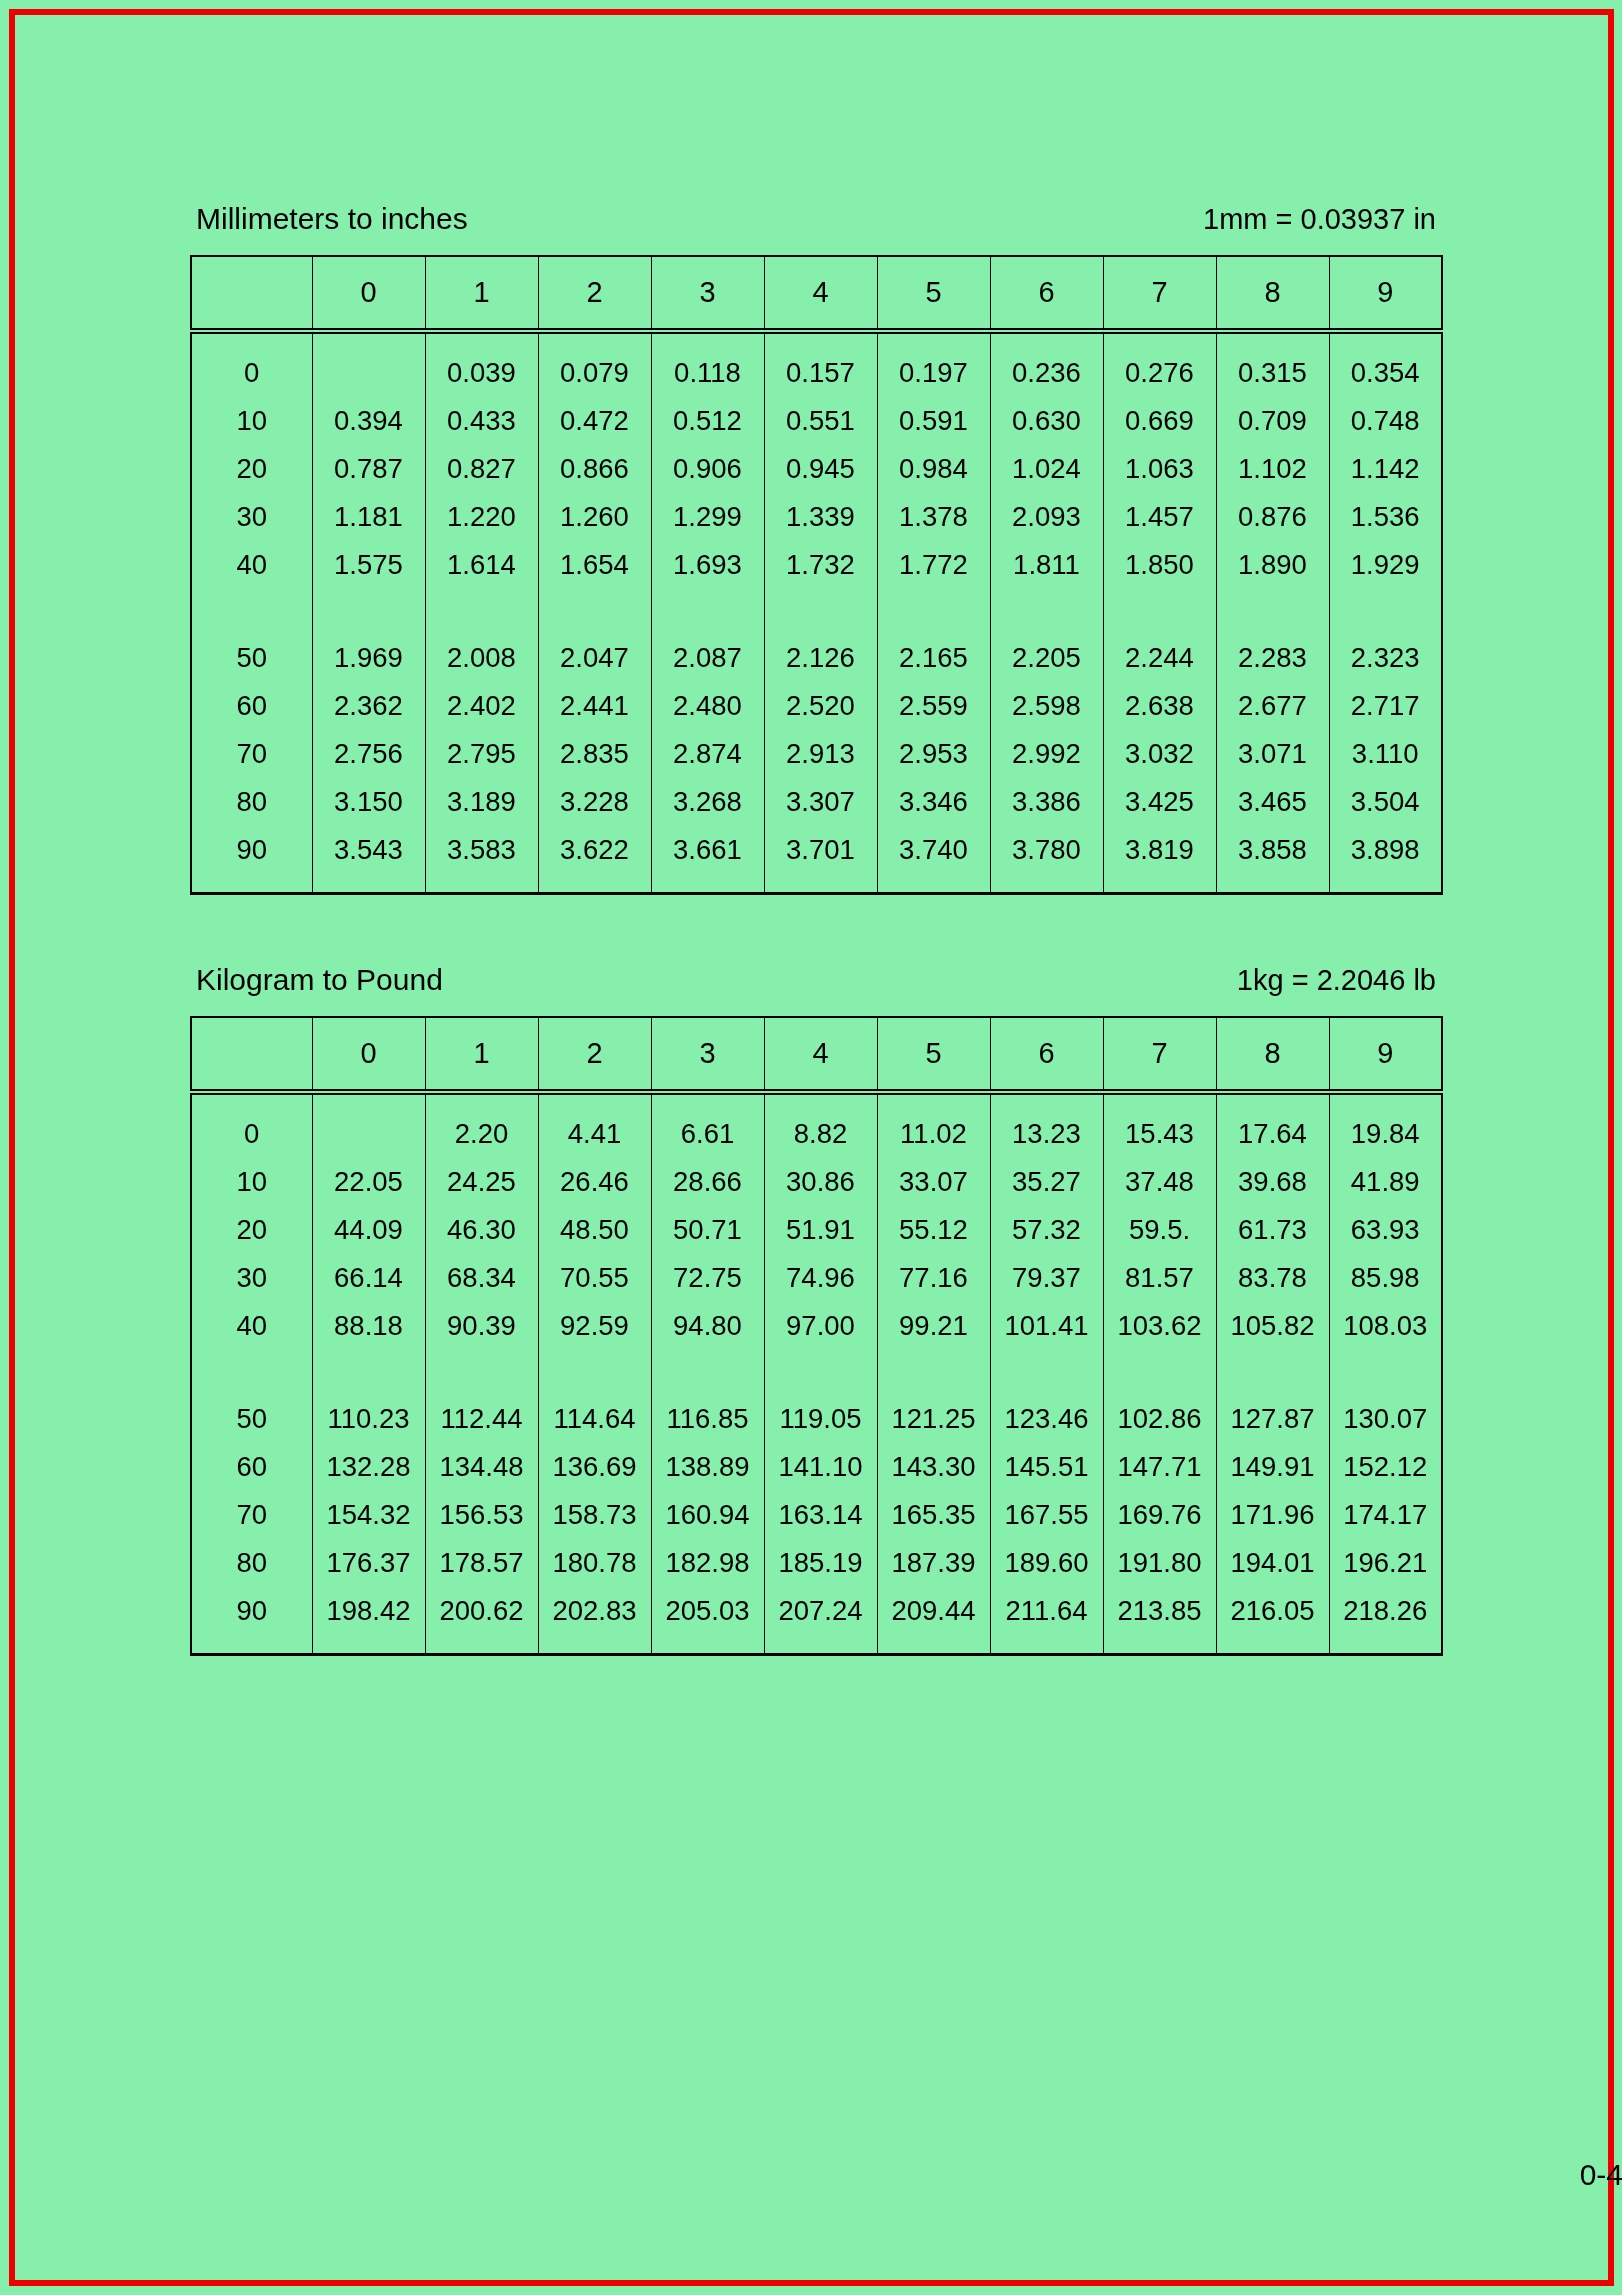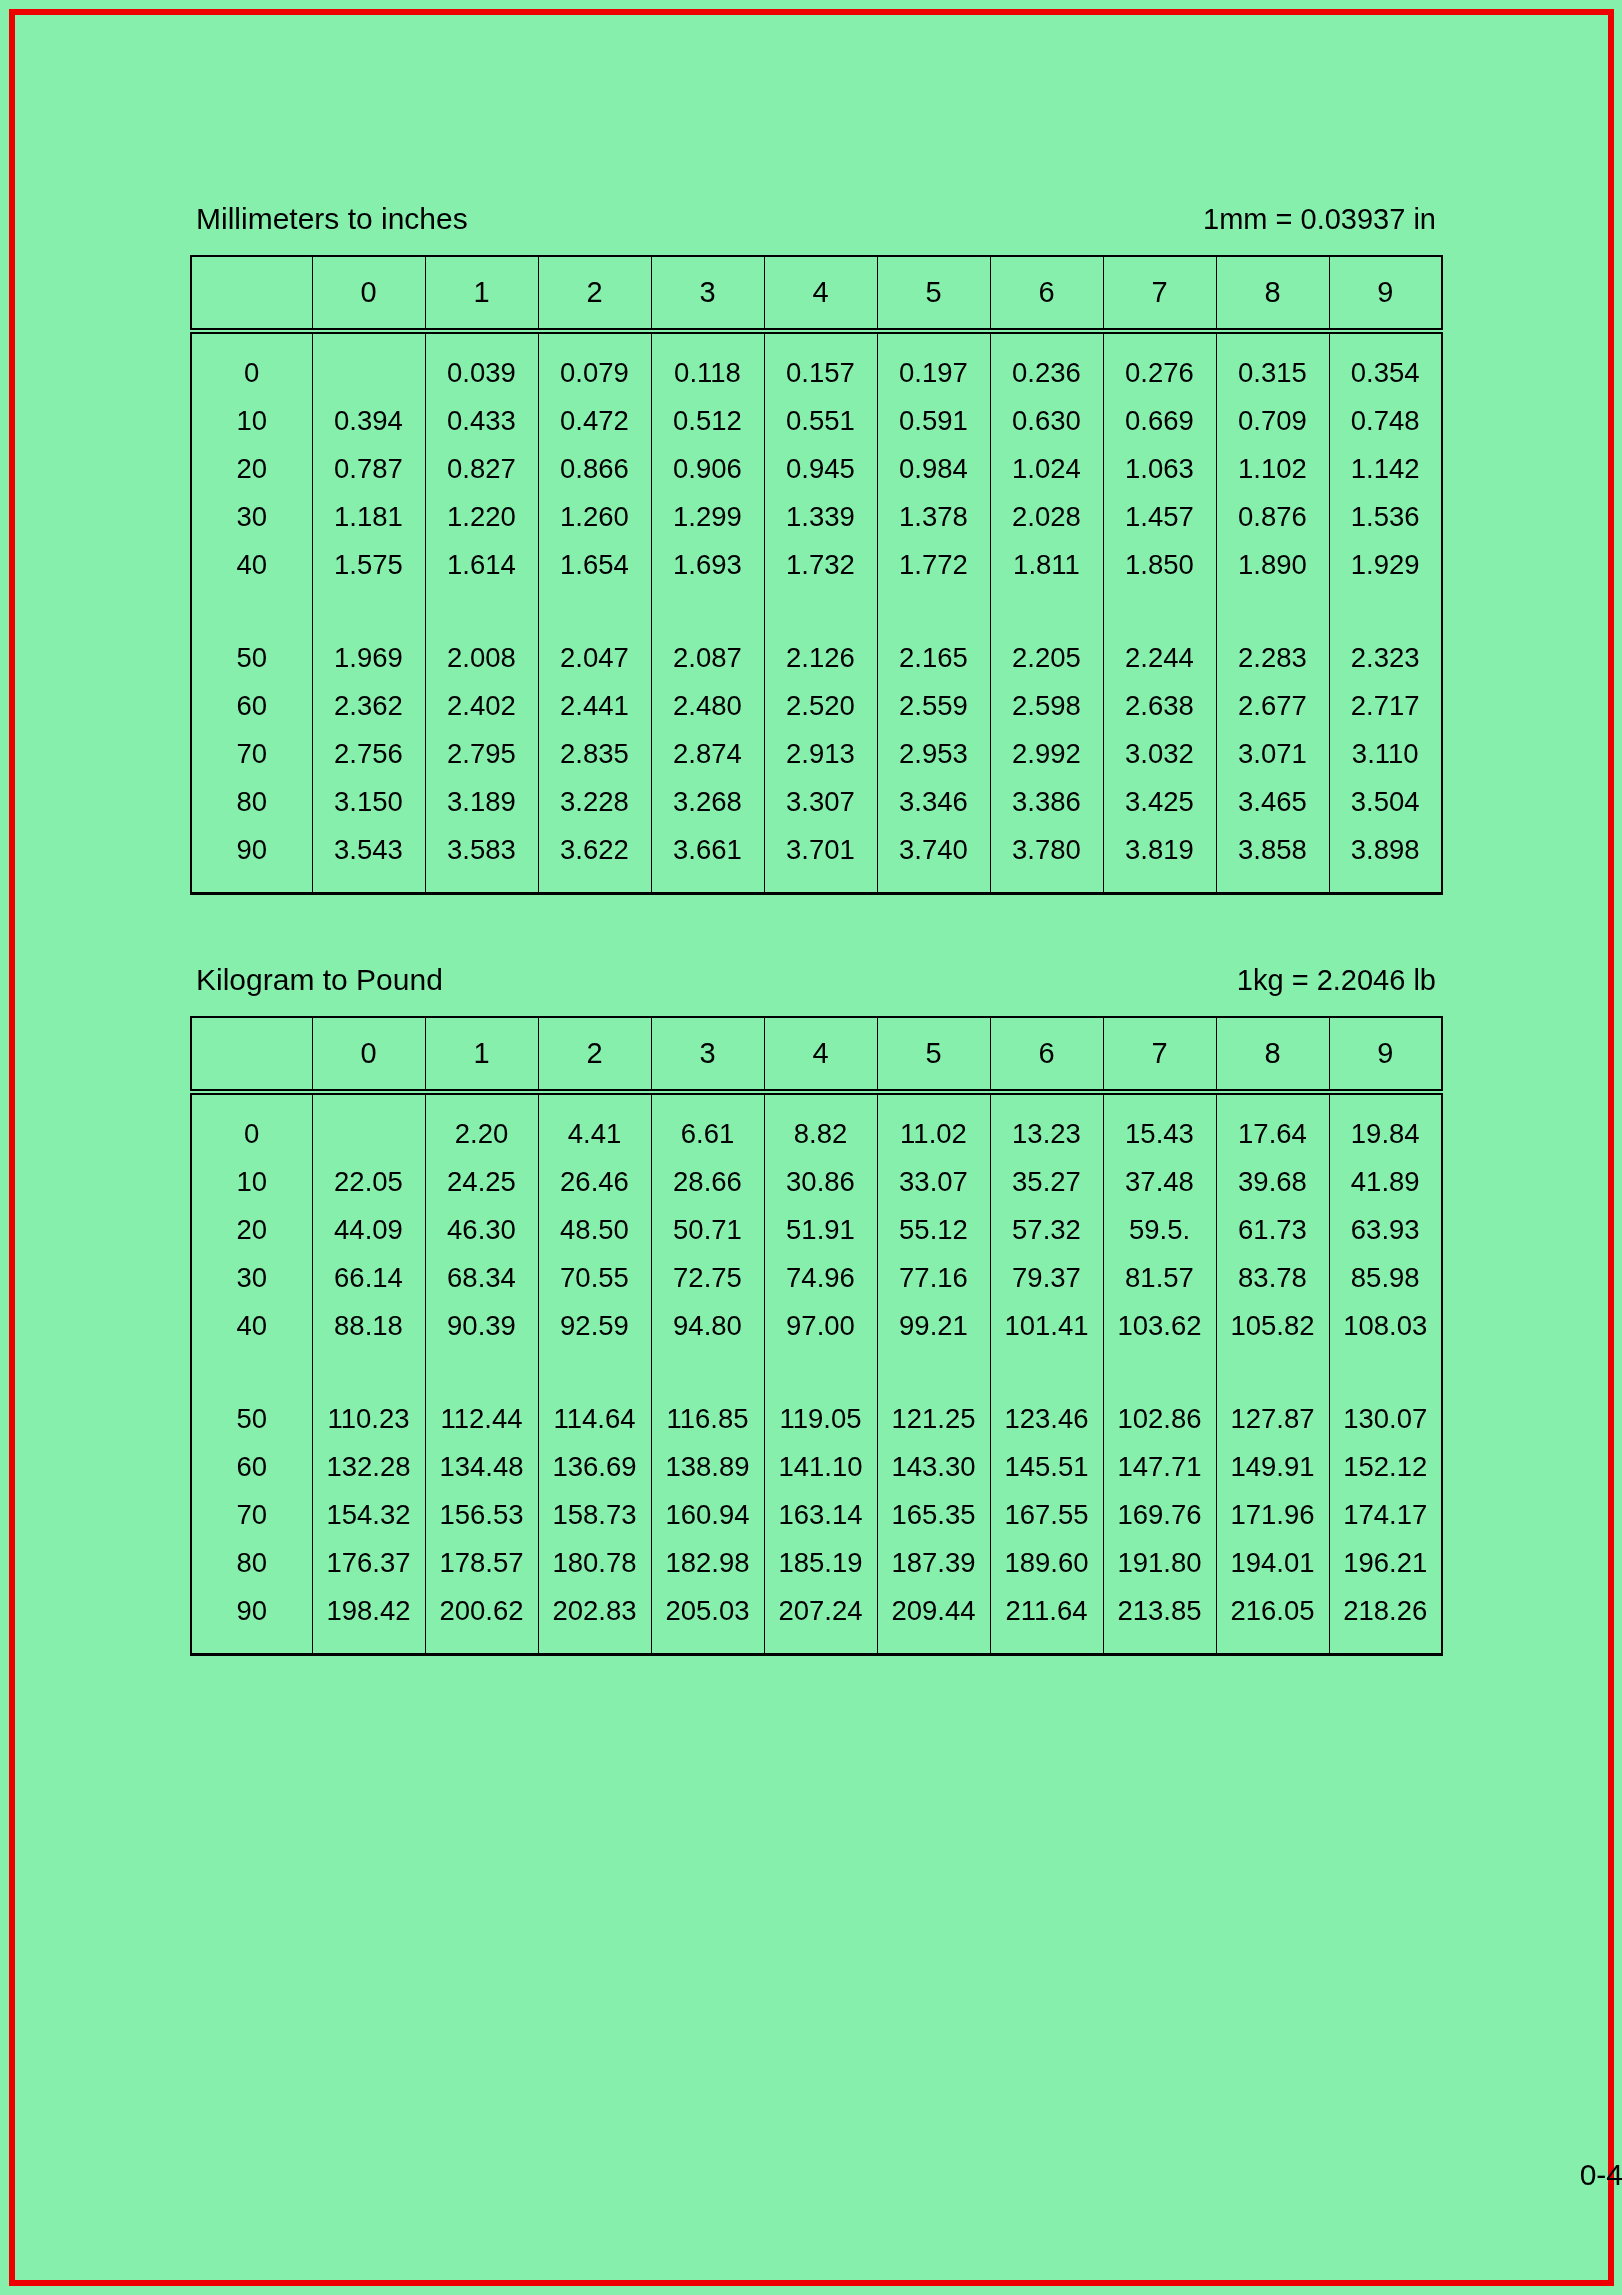--- a/index.html
+++ b/index.html
@@ -146,21 +146,21 @@
           <td>1.142</td>
         </tr>
         <tr class="r-data">
           <td>30</td>
           <td>1.181</td>
           <td>1.220</td>
           <td>1.260</td>
           <td>1.299</td>
           <td>1.339</td>
           <td>1.378</td>
-          <td>2.028</td>
+          <td>2.093</td>
           <td>1.457</td>
           <td>0.876</td>
           <td>1.536</td>
         </tr>
         <tr class="r-data">
           <td>40</td>
           <td>1.575</td>
           <td>1.614</td>
           <td>1.654</td>
           <td>1.693</td>

